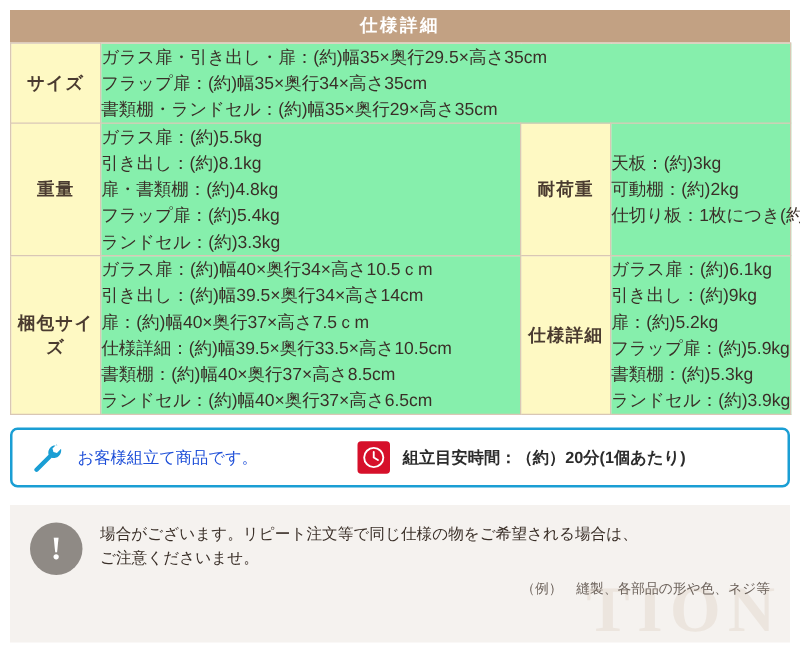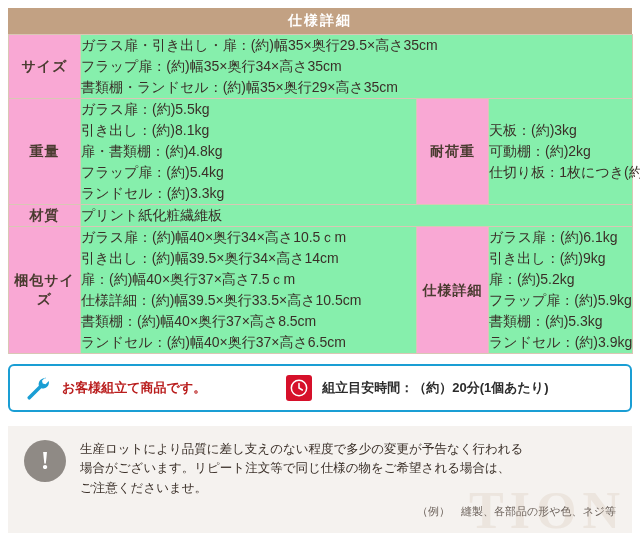--- a/index.html
+++ b/index.html
@@ -45,21 +45,21 @@
     border-collapse: collapse;
     table-layout: fixed;
     font-size: 12.5px;
   }
   table.spec td {
     border: 1px solid #d9c7b5;
     padding: 0;
     vertical-align: middle;
   }
   .th {
-    background: #f9a8d4;
+    background: #fef9c3;
     text-align: center;
     font-weight: bold;
     font-size: 14px;
     color: #4a3b30;
     letter-spacing: 1px;
     padding: 4px 2px;
     line-height: 1.35;
   }
   .td {
     background: #86efac;
@@ -86,23 +86,23 @@
   .wrench-icon {
     width: 26px;
     height: 26px;
     flex: 0 0 auto;
     margin-right: 12px;
     display: flex;
     align-items: center;
     justify-content: center;
   }
   .assembly-text {
-    color: #b91c1c;
+    color: #1d4ed8;
     font-size: 13px;
-    font-weight: bold;
+    font-weight: normal;
     white-space: nowrap;
   }
   .assembly-sep {
     flex: 0 0 auto;
     width: 80px;
   }
   .clock-icon {
     width: 26px;
     height: 26px;
     flex: 0 0 auto;
@@ -215,26 +215,20 @@
           <div class="line">ランドセル：(約)3.3kg</div>
         </td>
         <td class="th">耐荷重</td>
         <td class="td">
           <div class="line">天板：(約)3kg</div>
           <div class="line">可動棚：(約)2kg</div>
           <div class="line">仕切り板：1枚につき(約)1kg</div>
         </td>
       </tr>
 
-      <tr>
-        <td class="th">材質</td>
-        <td class="td" colspan="3">
-          <div class="line">プリント紙化粧繊維板</div>
-        </td>
-      </tr>
 
       <tr>
         <td class="th">
           <div>梱包サイズ</div>
         </td>
         <td class="td">
           <div class="line">ガラス扉：(約)幅40×奥行34×高さ10.5ｃm</div>
           <div class="line">引き出し：(約)幅39.5×奥行34×高さ14cm</div>
           <div class="line">扉：(約)幅40×奥行37×高さ7.5ｃm</div>
           <div class="line">仕様詳細：(約)幅39.5×奥行33.5×高さ10.5cm</div>
@@ -270,20 +264,19 @@
         <path d="M12 6.6V12l4 2.4" fill="none" stroke="#ffffff" stroke-width="1.8" stroke-linecap="round"></path>
       </svg>
     </span>
     <span class="assembly-time">組立目安時間：（約）20分(1個あたり)</span>
   </div>
 
   <div class="notice">
     <div class="watermark">TION</div>
     <div class="excl-icon">!</div>
     <div class="notice-body">
-      <div class="nline">生産ロットにより品質に差し支えのない程度で多少の変更が予告なく行われる</div>
       <div class="nline">場合がございます。リピート注文等で同じ仕様の物をご希望される場合は、</div>
       <div class="nline">ご注意くださいませ。</div>
       <div class="notice-footnote">（例）　縫製、各部品の形や色、ネジ等</div>
     </div>
   </div>
 
 </div>
 
 </body></html>

